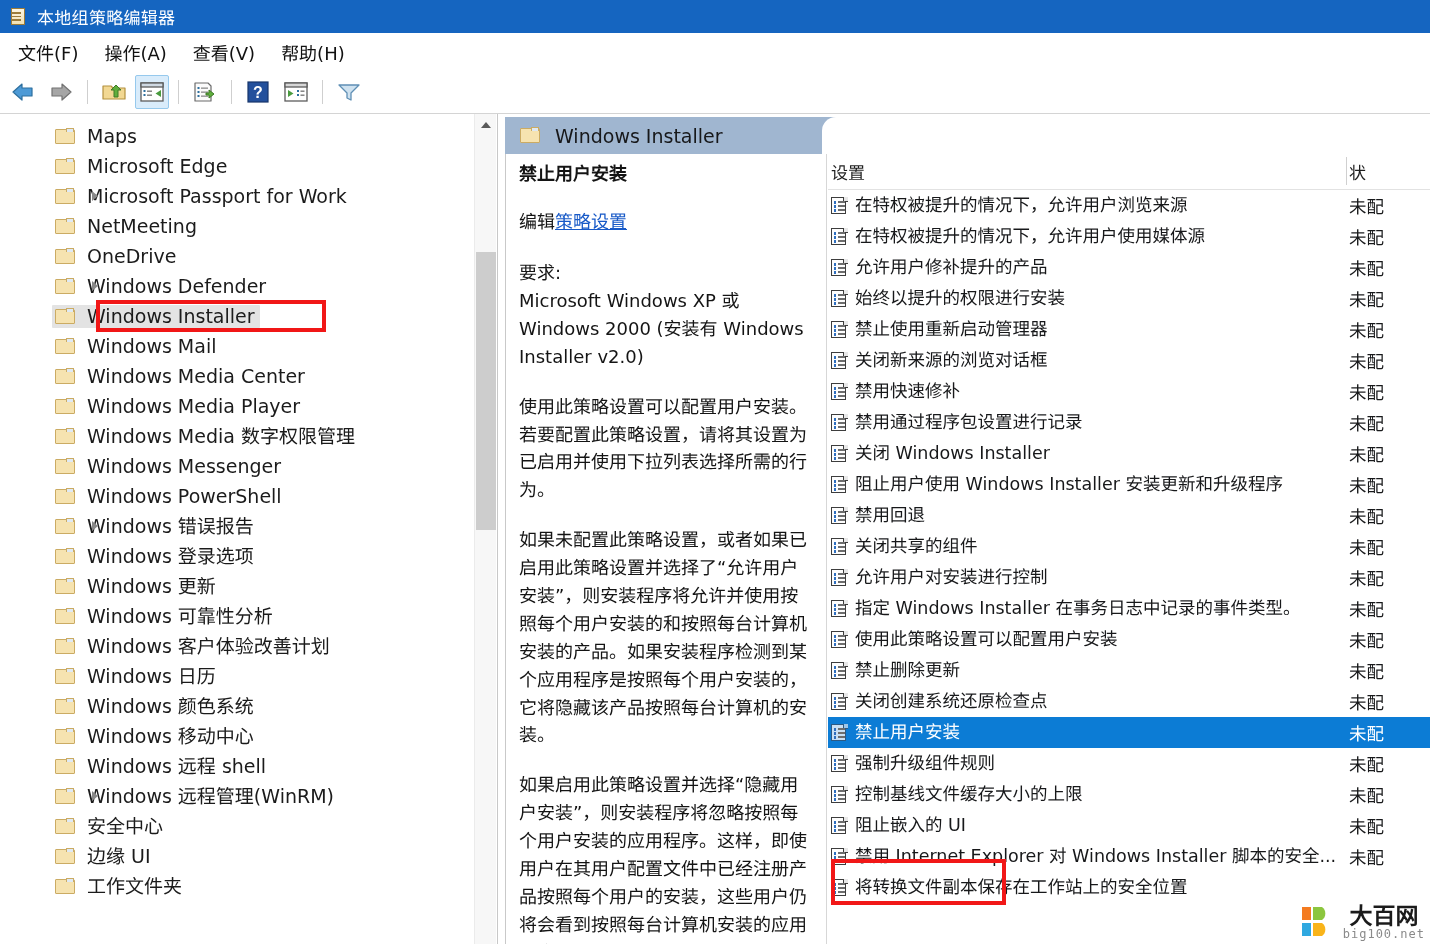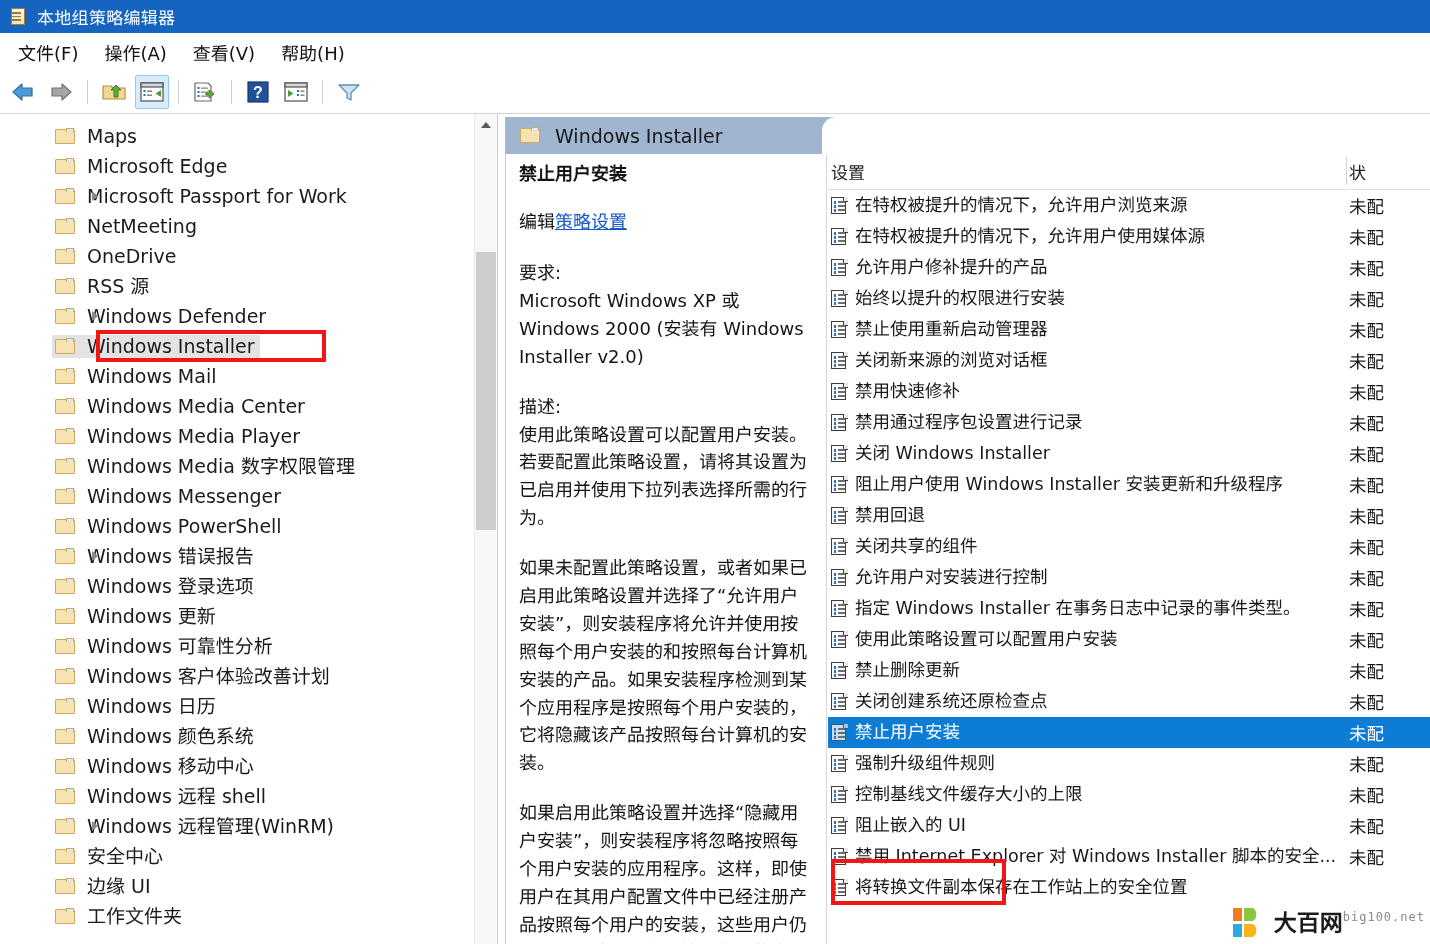--- a/index.html
+++ b/index.html
@@ -487,22 +487,23 @@
     z-index: 20;
   }
   .wm-logo {
     position: relative;
     width: 36px; height: 36px;
     margin-right: 7px;
     flex: 0 0 auto;
   }
   .wm-text {
     display: flex;
-    flex-direction: row;
+    flex-direction: column;
     justify-content: center;
+    text-align: center;
   }
   .wm-cn {
     font-size: 23px;
     font-weight: bold;
     color: #1b1b1b;
     font-family: "DejaVu Sans", "Liberation Sans", sans-serif;
     line-height: 1.05;
   }
   .wm-en {
     font-size: 12px;
@@ -648,29 +649,20 @@
           <div class="tree-row">
             <span class="inner">
               <span class="folder">
                 <span class="back"></span>
                 <span class="tab"></span>
               </span>
               <span class="tree-label">OneDrive</span>
             </span>
           </div>
           <div class="tree-row">
-            <span class="inner">
-              <span class="folder">
-                <span class="back"></span>
-                <span class="tab"></span>
-              </span>
-              <span class="tree-label">RSS 源</span>
-            </span>
-          </div>
-          <div class="tree-row">
             <span class="expander">
               <i class="chev"></i>
             </span>
             <span class="inner">
               <span class="folder">
                 <span class="back"></span>
                 <span class="tab"></span>
               </span>
               <span class="tree-label">Windows Defender</span>
             </span>
@@ -882,21 +874,20 @@
       <div class="header-notch"></div>
       <div class="header-notch-fill"></div>
 
       <div class="desc-pane">
         <div class="desc-title">禁止用户安装</div>
         <div class="desc-edit-line">
           <span>编辑</span><a>策略设置</a>
         </div>
         <div class="desc-section-label">要求:</div>
         <div class="desc-body">Microsoft Windows XP 或 Windows 2000 (安装有 Windows Installer v2.0)</div>
-        <div class="desc-section-label">描述:</div>
         <div class="desc-body">使用此策略设置可以配置用户安装。若要配置此策略设置，请将其设置为已启用并使用下拉列表选择所需的行为。</div>
         <div class="desc-body">如果未配置此策略设置，或者如果已启用此策略设置并选择了“允许用户安装”，则安装程序将允许并使用按照每个用户安装的和按照每台计算机安装的产品。如果安装程序检测到某个应用程序是按照每个用户安装的，它将隐藏该产品按照每台计算机的安装。</div>
         <div class="desc-body tight">如果启用此策略设置并选择“隐藏用户安装”，则安装程序将忽略按照每个用户安装的应用程序。这样，即使用户在其用户配置文件中已经注册产品按照每个用户的安装，这些用户仍将会看到按照每台计算机安装的应用程序。</div>
       </div>
 
       <div class="list-pane">
         <div class="list-header">
           <div class="col-setting">设置</div>
           <div class="col-divider"></div>
           <div class="col-status">状</div>

